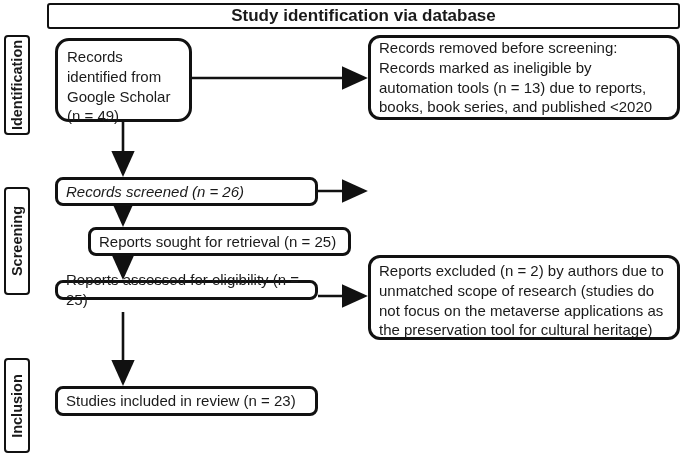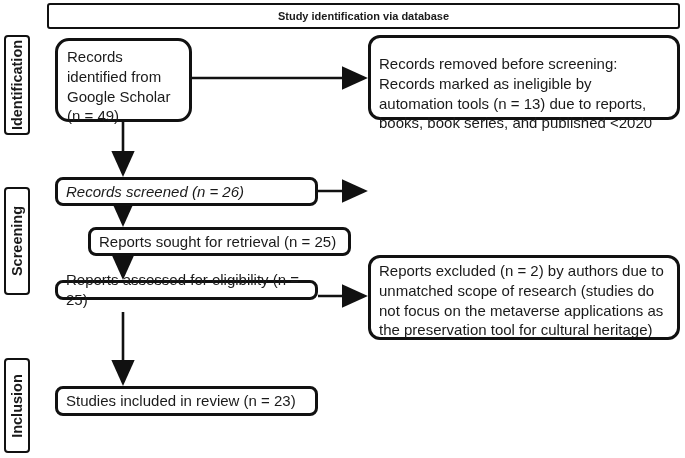--- a/index.html
+++ b/index.html
@@ -25,21 +25,21 @@
     position: absolute;
     left: 47px; top: 3px;
     width: 633px; height: 26px;
     border: 2px solid #111111;
     border-radius: 3px;
     background: #ffffff;
     display: flex;
     align-items: center;
     justify-content: center;
     font-weight: bold;
-    font-size: 11px;
+    font-size: 17px;
   }
   .stage-label {
     position: absolute;
     left: 4px;
     width: 26px;
     border: 2.5px solid #111111;
     border-radius: 4px;
     background: #ffffff;
     display: flex;
     align-items: center;
@@ -94,21 +94,21 @@
   .box-studies-included {
     left: 55px; top: 386px;
     width: 263px; height: 28px;
     border-radius: 8px;
     padding: 12px 8px;
   }
   .box-records-removed {
     left: 368px; top: 35px;
     width: 312px; height: 85px;
     border-radius: 12px;
-    padding: 16px 8px;
+    padding: 0 8px;
     align-items: flex-start;
     white-space: pre-line;
   }
   .box-records-excluded {
     left: 368px; top: 169px;
     width: 312px; height: 43px;
     border-radius: 10px;
     padding: 1px 8px;
   }
   .box-reports-excluded {

